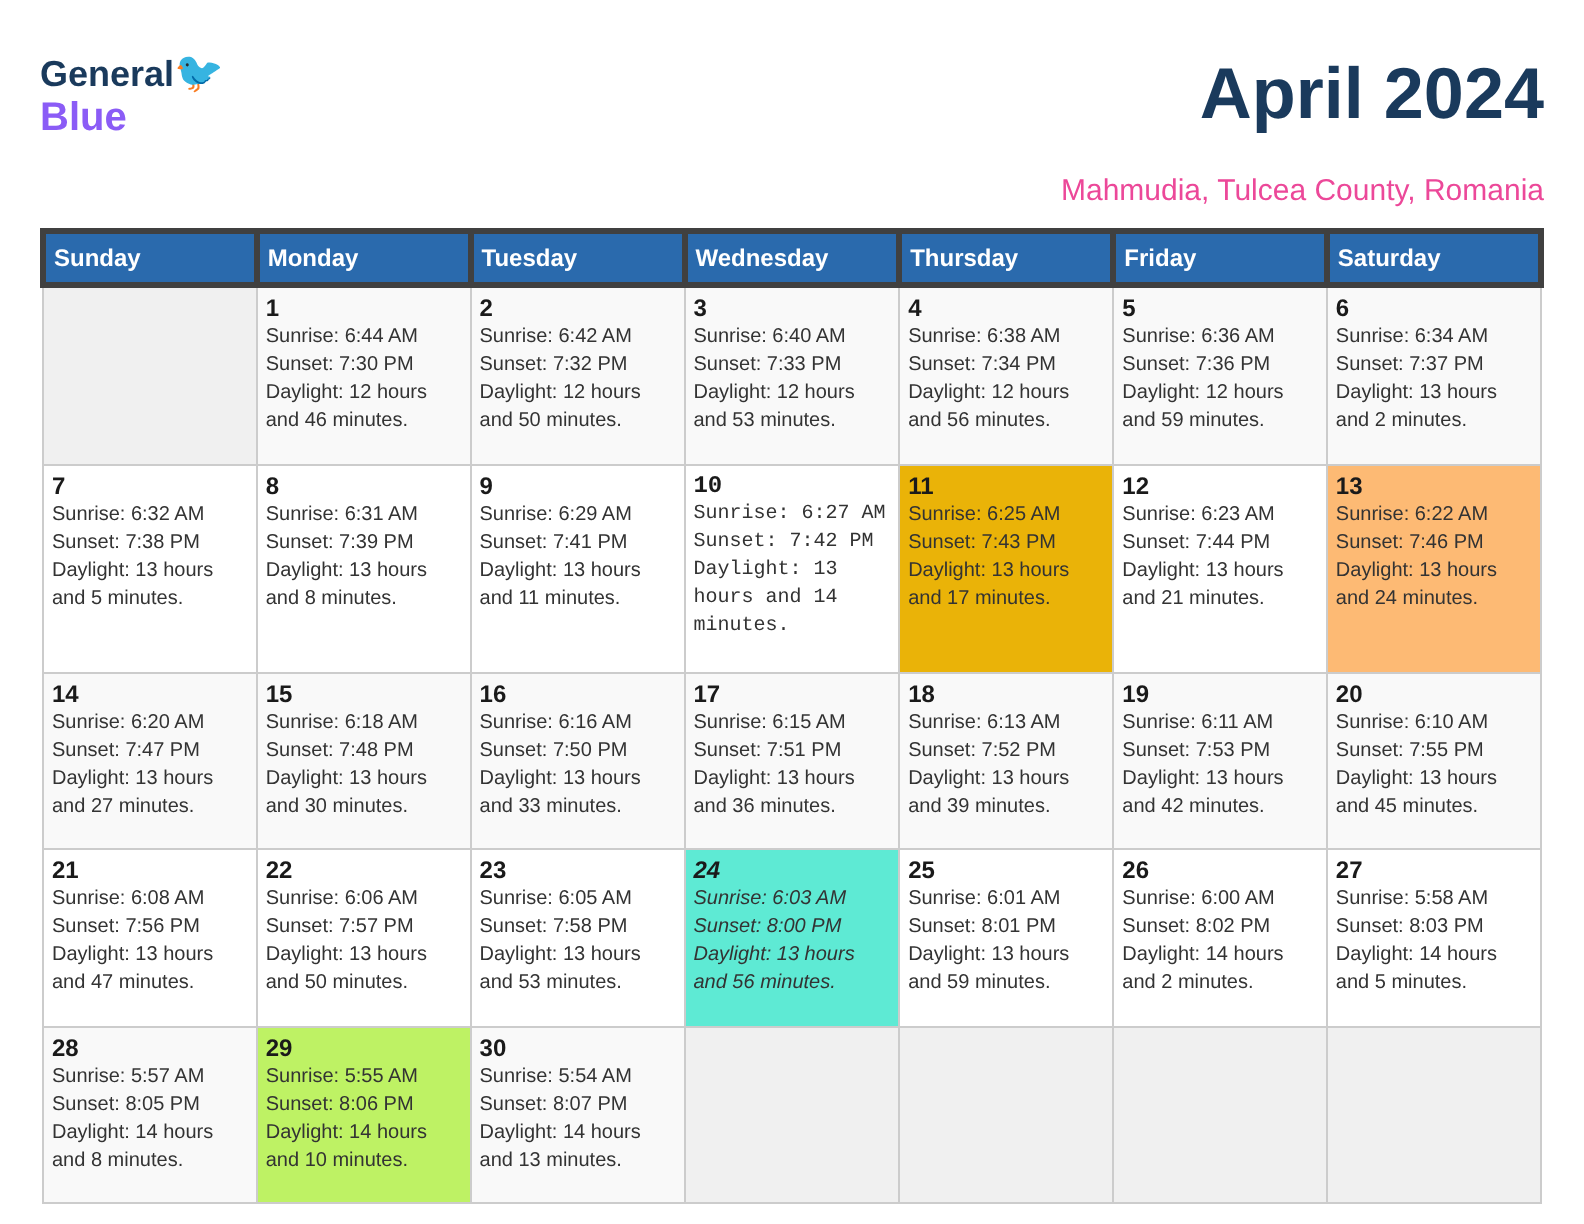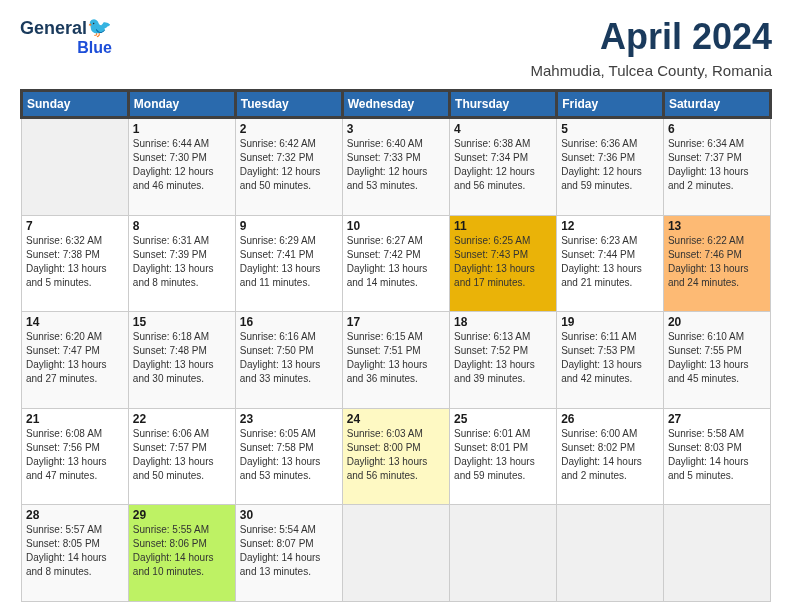--- a/index.html
+++ b/index.html
@@ -6,21 +6,21 @@
     body {
       width: 792px;
       height: 612px;
       font-family: Arial, sans-serif;
       background: #fff;
       overflow: hidden;
     }
     .page {
       width: 792px;
       height: 612px;
-      padding: 16px 20px 10px 20px;
+      padding: 26px 20px 10px 20px;
       display: flex;
       flex-direction: column;
     }
     .header {
       display: flex;
       justify-content: space-between;
       align-items: flex-start;
       margin-bottom: 10px;
     }
     .logo {
@@ -35,22 +35,22 @@
     .title-section {
       text-align: right;
     }
     .month-title {
       font-size: 36px;
       font-weight: bold;
       color: #1a3a5c;
     }
     .subtitle {
       font-size: 15px;
-      color: #404040;
-      margin-top: 4px;
+      color: #ec4899;
+      margin-top: 19px;
     }
     .calendar {
       width: 100%;
       border-collapse: collapse;
       flex: 1;
       font-size: 10.5px;
     }
     .calendar th {
       background: #2a6aad;
       color: #fff;
@@ -94,21 +94,21 @@
 <body>
 
 <div class="page">
   <div class="header">
     <div class="logo">
       <div class="logo-row">
         <div>
           <div style="font-size:18px; font-weight:bold; color:#1a3a5c; line-height:1.1;">
             <span>General</span><span style="color:#4a90d9; font-size:20px;">🐦</span>
           </div>
-          <div style="font-size:16px; font-weight:bold; color:#1d4ed8; line-height:1.1;text-align:right;">Blue</div>
+          <div style="font-size:20px; font-weight:bold; color:#8b5cf6; line-height:1.1;">Blue</div>
         </div>
       </div>
     </div>
     <div class="title-section">
       <div class="month-title">April 2024</div>
       <div class="subtitle">Mahmudia, Tulcea County, Romania</div>
     </div>
   </div>
 
   <table class="calendar">
@@ -157,21 +157,21 @@
         <span class="day-info">Sunrise: 6:32 AM<br>Sunset: 7:38 PM<br>Daylight: 13 hours and 5 minutes.</span>
       </td>
           <td style="background: rgb(255, 255, 255);">
         <span class="day-number">8</span>
         <span class="day-info">Sunrise: 6:31 AM<br>Sunset: 7:39 PM<br>Daylight: 13 hours and 8 minutes.</span>
       </td>
           <td style="background: rgb(255, 255, 255);">
         <span class="day-number">9</span>
         <span class="day-info">Sunrise: 6:29 AM<br>Sunset: 7:41 PM<br>Daylight: 13 hours and 11 minutes.</span>
       </td>
-          <td style="background: rgb(255, 255, 255);">
+          <td style="background: rgb(255, 255, 255); font-family: Liberation Mono, monospace;">
         <span class="day-number">10</span>
         <span class="day-info">Sunrise: 6:27 AM<br>Sunset: 7:42 PM<br>Daylight: 13 hours and 14 minutes.</span>
       </td>
           <td style="background: #eab308; margin-top: 24px;">
         <span class="day-number">11</span>
         <span class="day-info">Sunrise: 6:25 AM<br>Sunset: 7:43 PM<br>Daylight: 13 hours and 17 minutes.</span>
       </td>
           <td style="background: rgb(255, 255, 255);">
         <span class="day-number">12</span>
         <span class="day-info">Sunrise: 6:23 AM<br>Sunset: 7:44 PM<br>Daylight: 13 hours and 21 minutes.</span>
@@ -217,21 +217,21 @@
         <span class="day-info">Sunrise: 6:08 AM<br>Sunset: 7:56 PM<br>Daylight: 13 hours and 47 minutes.</span>
       </td>
           <td style="background: rgb(255, 255, 255);">
         <span class="day-number">22</span>
         <span class="day-info">Sunrise: 6:06 AM<br>Sunset: 7:57 PM<br>Daylight: 13 hours and 50 minutes.</span>
       </td>
           <td style="background: rgb(255, 255, 255); margin-top: 36px;">
         <span class="day-number">23</span>
         <span class="day-info">Sunrise: 6:05 AM<br>Sunset: 7:58 PM<br>Daylight: 13 hours and 53 minutes.</span>
       </td>
-          <td style="background: #fef9c3;">
+          <td style="background: #5eead4; font-style: italic;">
         <span class="day-number">24</span>
         <span class="day-info">Sunrise: 6:03 AM<br>Sunset: 8:00 PM<br>Daylight: 13 hours and 56 minutes.</span>
       </td>
           <td style="background: rgb(255, 255, 255);">
         <span class="day-number">25</span>
         <span class="day-info">Sunrise: 6:01 AM<br>Sunset: 8:01 PM<br>Daylight: 13 hours and 59 minutes.</span>
       </td>
           <td style="background: rgb(255, 255, 255);">
         <span class="day-number">26</span>
         <span class="day-info">Sunrise: 6:00 AM<br>Sunset: 8:02 PM<br>Daylight: 14 hours and 2 minutes.</span>

